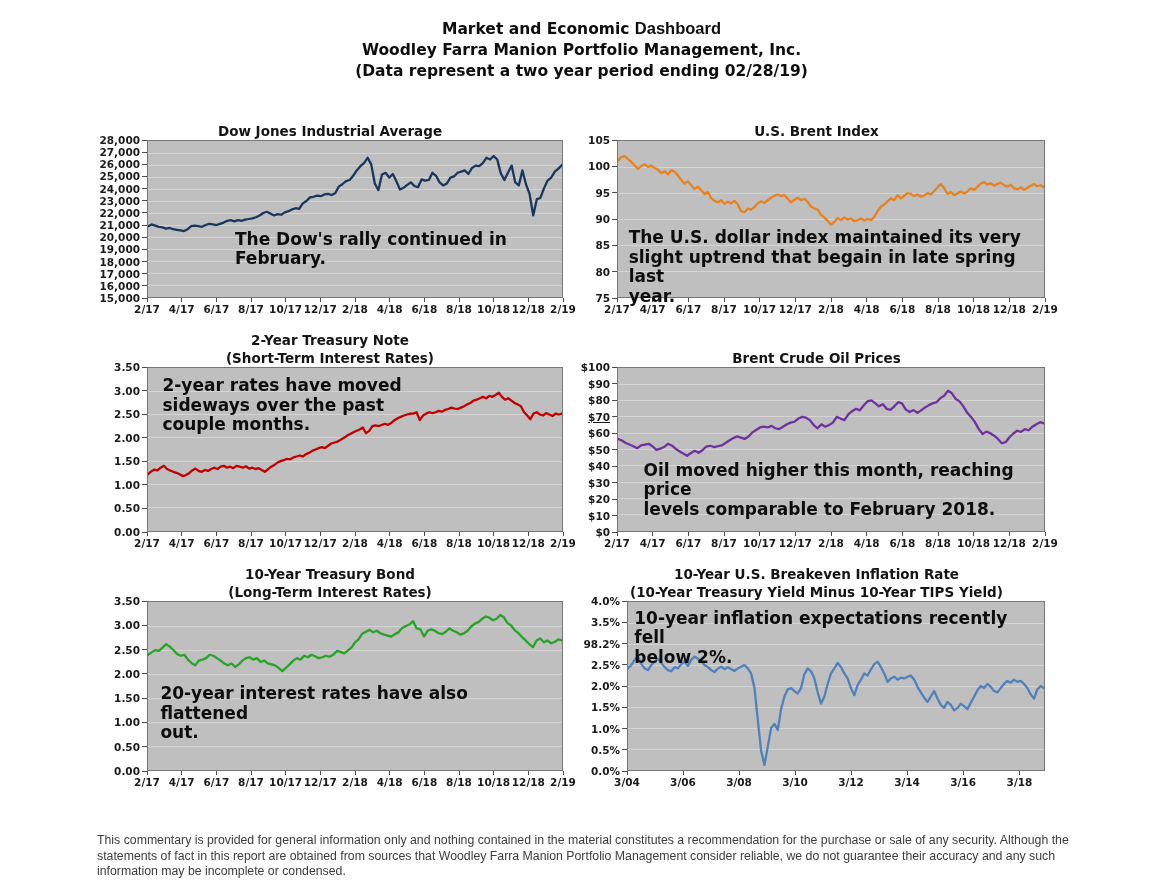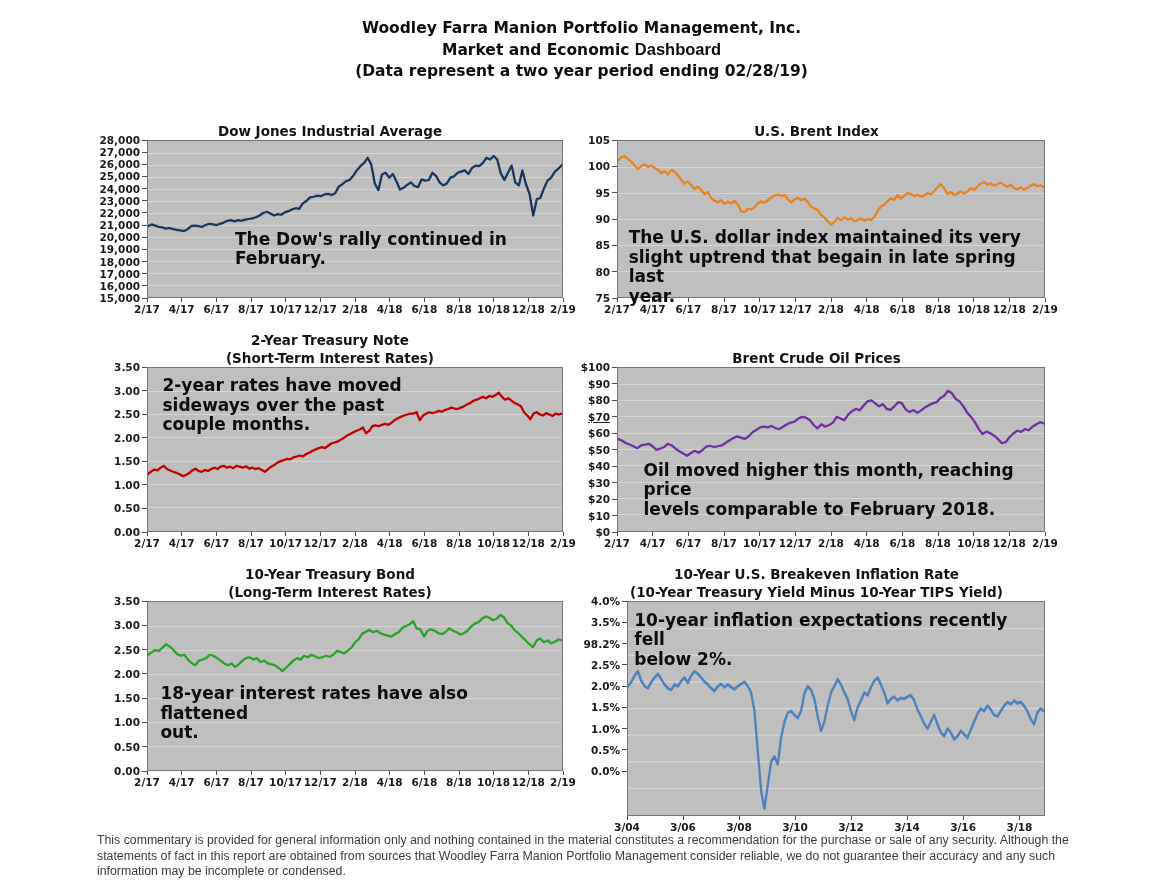--- a/index.html
+++ b/index.html
@@ -19,22 +19,22 @@
   .annotation{position:absolute;font-weight:bold;color:#0d0d0d;font-size:17px;line-height:19.5px;white-space:pre-line;z-index:3;}
   .xlabels{position:relative;height:18px;margin-top:1px;}
   .xlabels span{position:absolute;top:4px;transform:translateX(-50%);font-size:10.5px;font-weight:bold;color:#1a1a1a;white-space:nowrap;}
   .xlabels .xtick{position:absolute;top:-1px;width:1px;height:4px;background:#4d4d4d;}
   .footer{position:absolute;left:97px;top:833px;width:980px;font-family:"Liberation Sans",sans-serif;font-size:12.3px;line-height:15.5px;color:#3c3c3c;}
 </style>
 </head>
 <body>
 
 <div class="header">
+  <div class="h-line"><span>Market and Economic </span><span class="alt-font">Dashboard</span></div>
   <div class="h-line">Woodley Farra Manion Portfolio Management, Inc.</div>
-  <div class="h-line"><span>Market and Economic </span><span class="alt-font">Dashboard</span></div>
   <div class="h-line">(Data represent a two year period ending 02/28/19)</div>
 </div>
 
 <div class="charts-wrap">
   <section class="chart">
       <div class="ctitle" style="height: 22px;">
         <div>Dow Jones Industrial Average</div>
       </div>
       <div class="cbody">
         <div class="ylabels" style="width: 50px; height: 158px;">
@@ -350,21 +350,21 @@
         <div class="plot" style="height: 170px;">
           <svg viewBox="0 0 416 170" preserveAspectRatio="none">
             <line x1="0" x2="416" y1="24.285714285714285" y2="24.285714285714285" stroke="#d4d4d4" stroke-width="1" shape-rendering="crispEdges"></line>
             <line x1="0" x2="416" y1="48.57142857142857" y2="48.57142857142857" stroke="#d4d4d4" stroke-width="1" shape-rendering="crispEdges"></line>
             <line x1="0" x2="416" y1="72.85714285714285" y2="72.85714285714285" stroke="#d4d4d4" stroke-width="1" shape-rendering="crispEdges"></line>
             <line x1="0" x2="416" y1="97.14285714285714" y2="97.14285714285714" stroke="#d4d4d4" stroke-width="1" shape-rendering="crispEdges"></line>
             <line x1="0" x2="416" y1="121.42857142857143" y2="121.42857142857143" stroke="#d4d4d4" stroke-width="1" shape-rendering="crispEdges"></line>
             <line x1="0" x2="416" y1="145.7142857142857" y2="145.7142857142857" stroke="#d4d4d4" stroke-width="1" shape-rendering="crispEdges"></line>
             <polyline points="0.0,53.4 3.6,51.0 7.3,48.6 10.9,49.5 14.6,46.1 18.2,42.7 21.9,45.2 25.5,48.6 29.2,52.5 32.8,54.4 36.5,53.4 40.1,58.3 43.8,61.7 47.4,64.1 51.1,59.3 54.7,58.3 58.4,56.8 62.0,53.4 65.7,54.4 69.3,56.8 73.0,59.3 76.6,62.2 80.3,64.1 83.9,62.2 87.6,65.6 91.2,63.1 94.9,59.3 98.5,56.8 102.2,55.9 105.8,58.3 109.5,56.8 113.1,60.7 116.8,59.3 120.4,62.2 124.1,63.1 127.7,64.1 131.4,67.0 135.0,69.9 138.7,66.5 142.3,63.1 146.0,59.3 149.6,56.8 153.3,58.3 156.9,54.4 160.6,55.9 164.2,53.4 167.9,54.9 171.5,56.8 175.2,55.9 178.8,54.4 182.5,55.4 186.1,53.4 189.8,49.5 193.4,50.5 197.1,52.0 200.7,49.1 204.4,46.1 208.0,40.8 211.6,37.9 215.3,32.1 218.9,30.1 222.6,28.2 226.2,30.6 229.9,29.1 233.5,31.6 237.2,33.0 240.8,34.0 244.5,35.0 248.1,32.5 251.8,30.6 255.4,26.2 259.1,24.3 262.7,22.8 266.4,19.4 270.0,26.7 273.7,27.7 277.3,35.0 281.0,29.1 284.6,27.7 288.3,29.1 291.9,31.6 295.6,32.5 299.2,30.1 302.9,26.7 306.5,29.1 310.2,30.6 313.8,33.0 317.5,31.6 321.1,29.1 324.8,24.8 328.4,21.9 332.1,20.4 335.7,17.0 339.4,14.6 343.0,16.0 346.7,18.5 350.3,17.0 354.0,13.1 357.6,15.5 361.3,21.4 364.9,23.8 368.6,28.7 372.2,31.6 375.9,35.5 379.5,38.9 383.2,42.7 386.8,45.7 390.5,38.9 394.1,36.9 397.8,40.8 401.4,38.9 405.1,41.8 408.7,40.3 412.4,37.9 416.0,38.9" fill="none" stroke="#28A228" stroke-width="2.3" stroke-linejoin="round" stroke-linecap="round"></polyline>
           </svg>
-          <div class="annotation" style="left: 3%; top: 49%; width: 95%;">18-year interest rates have also flattened
+          <div class="annotation" style="left: 3%; top: 49%; width: 95%;">20-year interest rates have also flattened
 out.</div>
         </div>
       </div>
       <div class="xlabels" style="margin-left: 50px; width: 416px;">
         <span style="left: 0%;">2/17</span>
         <div class="xtick" style="left: calc(0% - 0.5px);"></div>
         <span style="left: 8.33%;">4/17</span>
         <div class="xtick" style="left: calc(8.33% - 0.5px);"></div>
         <span style="left: 16.67%;">6/17</span>
         <div class="xtick" style="left: calc(16.67% - 0.5px);"></div>
@@ -409,21 +409,21 @@
           <div class="ytick" style="top: calc(50% - 0.5px);"></div>
           <span style="top: 62.5%;">1.5%</span>
           <div class="ytick" style="top: calc(62.5% - 0.5px);"></div>
           <span style="top: 75%;">1.0%</span>
           <div class="ytick" style="top: calc(75% - 0.5px);"></div>
           <span style="top: 87.5%;">0.5%</span>
           <div class="ytick" style="top: calc(87.5% - 0.5px);"></div>
           <span style="top: 100%;">0.0%</span>
           <div class="ytick" style="top: calc(100% - 0.5px);"></div>
         </div>
-        <div class="plot" style="height: 215px;">
+        <div class="plot" style="height: 170px;">
           <svg viewBox="0 0 418 170" preserveAspectRatio="none">
             <line x1="0" x2="418" y1="21.25" y2="21.25" stroke="#d4d4d4" stroke-width="1" shape-rendering="crispEdges"></line>
             <line x1="0" x2="418" y1="42.5" y2="42.5" stroke="#d4d4d4" stroke-width="1" shape-rendering="crispEdges"></line>
             <line x1="0" x2="418" y1="63.75" y2="63.75" stroke="#d4d4d4" stroke-width="1" shape-rendering="crispEdges"></line>
             <line x1="0" x2="418" y1="85" y2="85" stroke="#d4d4d4" stroke-width="1" shape-rendering="crispEdges"></line>
             <line x1="0" x2="418" y1="106.25" y2="106.25" stroke="#d4d4d4" stroke-width="1" shape-rendering="crispEdges"></line>
             <line x1="0" x2="418" y1="127.5" y2="127.5" stroke="#d4d4d4" stroke-width="1" shape-rendering="crispEdges"></line>
             <line x1="0" x2="418" y1="148.75" y2="148.75" stroke="#d4d4d4" stroke-width="1" shape-rendering="crispEdges"></line>
             <polyline points="0.0,67.2 3.3,63.8 6.7,58.6 10.0,55.2 13.4,62.9 16.7,67.2 20.1,68.9 23.4,63.8 26.8,60.3 30.1,57.4 33.4,61.6 36.8,65.9 40.1,68.9 43.5,70.1 46.8,65.9 50.2,67.2 53.5,62.9 56.8,60.3 60.2,64.6 63.5,58.6 66.9,55.2 70.2,57.4 73.6,60.3 76.9,63.8 80.3,65.9 83.6,68.9 86.9,71.0 90.3,67.2 93.6,65.5 97.0,68.0 100.3,65.9 103.7,68.0 107.0,69.7 110.4,67.2 113.7,65.5 117.0,63.8 120.4,67.2 123.7,72.3 127.1,87.1 130.4,119.0 133.8,150.9 137.1,164.9 140.4,146.6 143.8,127.5 147.1,123.3 150.5,129.6 153.8,108.4 157.2,95.6 160.5,88.4 163.9,87.1 167.2,90.1 170.5,92.6 173.9,87.1 177.2,73.1 180.6,67.2 183.9,70.1 187.3,77.3 190.6,91.4 194.0,102.8 197.3,95.6 200.6,82.9 204.0,72.3 207.3,67.2 210.7,61.6 214.0,65.9 217.4,72.3 220.7,77.3 224.0,87.1 227.4,94.3 230.7,84.2 234.1,78.6 237.4,72.3 240.8,74.4 244.1,68.0 247.5,62.9 250.8,60.3 254.1,65.9 257.5,72.3 260.8,80.8 264.2,77.3 267.5,75.6 270.9,78.6 274.2,76.5 277.6,77.3 280.9,75.6 284.2,74.4 287.6,78.6 290.9,85.8 294.3,91.4 297.6,96.9 301.0,101.1 304.3,95.6 307.6,90.1 311.0,97.7 314.3,104.1 317.7,107.1 321.0,101.1 324.4,104.1 327.7,109.7 331.1,107.1 334.4,102.8 337.7,105.4 341.1,108.4 344.4,102.0 347.8,95.6 351.1,89.3 354.5,85.0 357.8,87.1 361.2,82.9 364.5,85.8 367.8,90.1 371.2,91.4 374.5,87.1 377.9,82.9 381.2,79.9 384.6,81.6 387.9,78.6 391.2,80.8 394.6,79.9 397.9,82.9 401.3,87.1 404.6,93.5 408.0,97.7 411.3,88.4 414.7,85.0 418.0,87.1" fill="none" stroke="#4F81BD" stroke-width="2.3" stroke-linejoin="round" stroke-linecap="round"></polyline>
           </svg>

